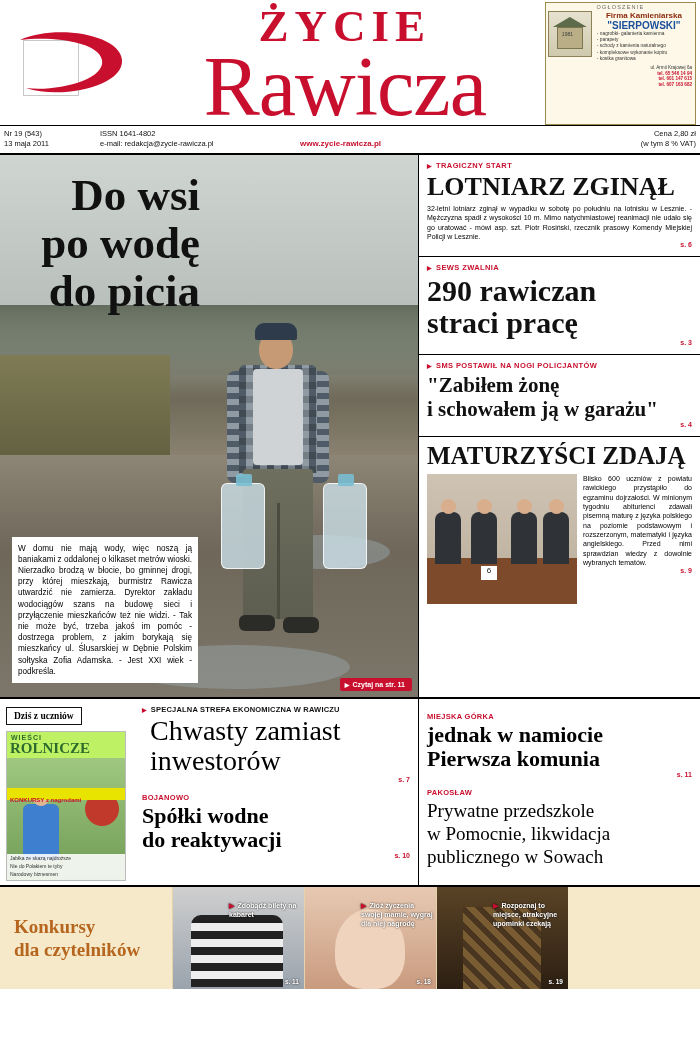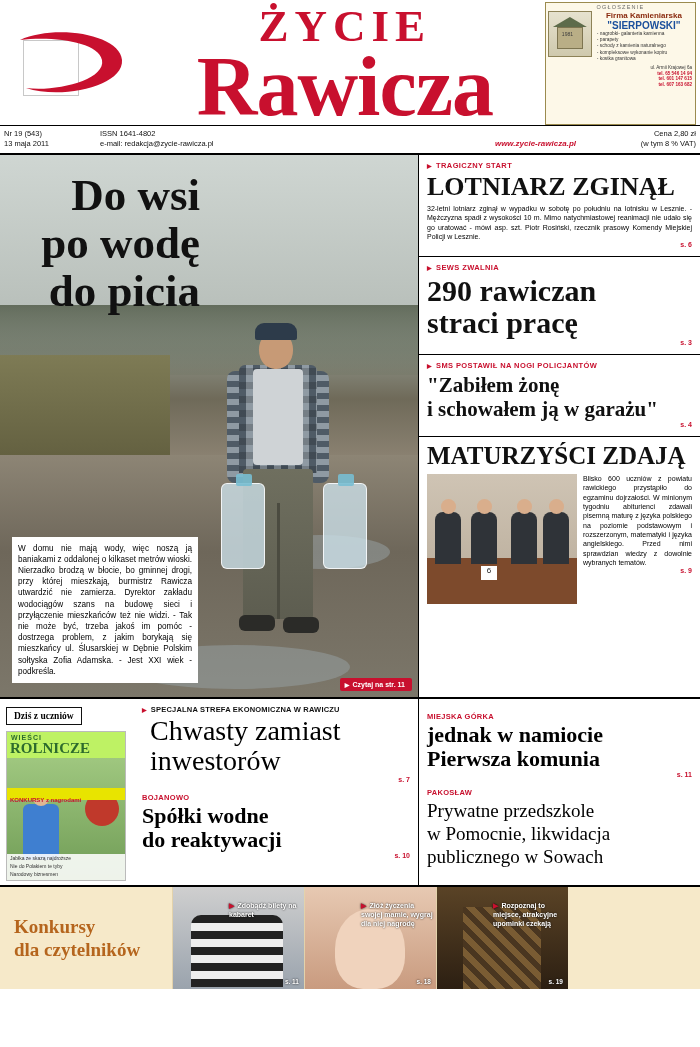--- a/index.html
+++ b/index.html
@@ -23,21 +23,21 @@
   }
   .swoosh { position:absolute; left:10px; top:22px; width:120px; height:86px; }
   .title-wrap { margin-left:66px; margin-top:2px; }
   .t-zycie {
     font-family:"Liberation Serif", serif;
     font-weight:bold; color:#c8102e; letter-spacing:6px;
     font-size:45px; line-height:46px; text-align:center; width:400px;
   }
   .t-rawicza {
     font-family:"Liberation Serif", serif;
-    font-weight:bold; color:#c8102e;
+    font-weight:normal; color:#c8102e;
     font-size:84px; line-height:76px; letter-spacing:-1px; width:400px; text-align:center;
   }
   
   .ad-top {
     width:152px; margin:2px 4px 0 0; border:1px solid #9b8b4f; background:#fdf8e8;
     position:relative;
   }
   .ad-top .ogl {
     font-size:5.5px; letter-spacing:1.2px; text-align:center; color:#6b6b6b; padding-top:1px;
   }
@@ -57,21 +57,21 @@
   .ad-foot .red { color:#c8102e; font-weight:bold; }
 
   
   .infobar {
     display:flex; align-items:flex-start; font-size:7.5px; color:#111;
     border-top:1px solid #000; border-bottom:2px solid #000;
     padding:3px 4px 4px 4px; height:30px;
   }
   .infobar .c1 { width:96px; line-height:10px; }
   .infobar .c2 { width:200px; line-height:10px; }
-  .infobar .c3 { flex:1; text-align:right; color:#c8102e; font-weight:bold; font-size:8px; padding-top:10px;font-style:italic;}
+  .infobar .c3 { flex:1; text-align:left; color:#c8102e; font-weight:bold; font-size:8px; padding-top:10px;}
   .infobar .c4 { width:120px; text-align:right; line-height:10px; }
 
   
   .main { display:flex; }
   .col-left { width:418px; position:relative; }
   .col-right { width:282px; border-left:1px solid #000; }
 
   
   .lead { position:relative; width:418px; height:542px; overflow:hidden; background:#9fa6a0; }
   .sky { position:absolute; inset:0; background:linear-gradient(#cfd6d2 0%, #b9c0bb 28%, #8e9489 36%, #6f6a59 45%, #8b8272 56%, #9a917f 70%, #aca396 100%); }

